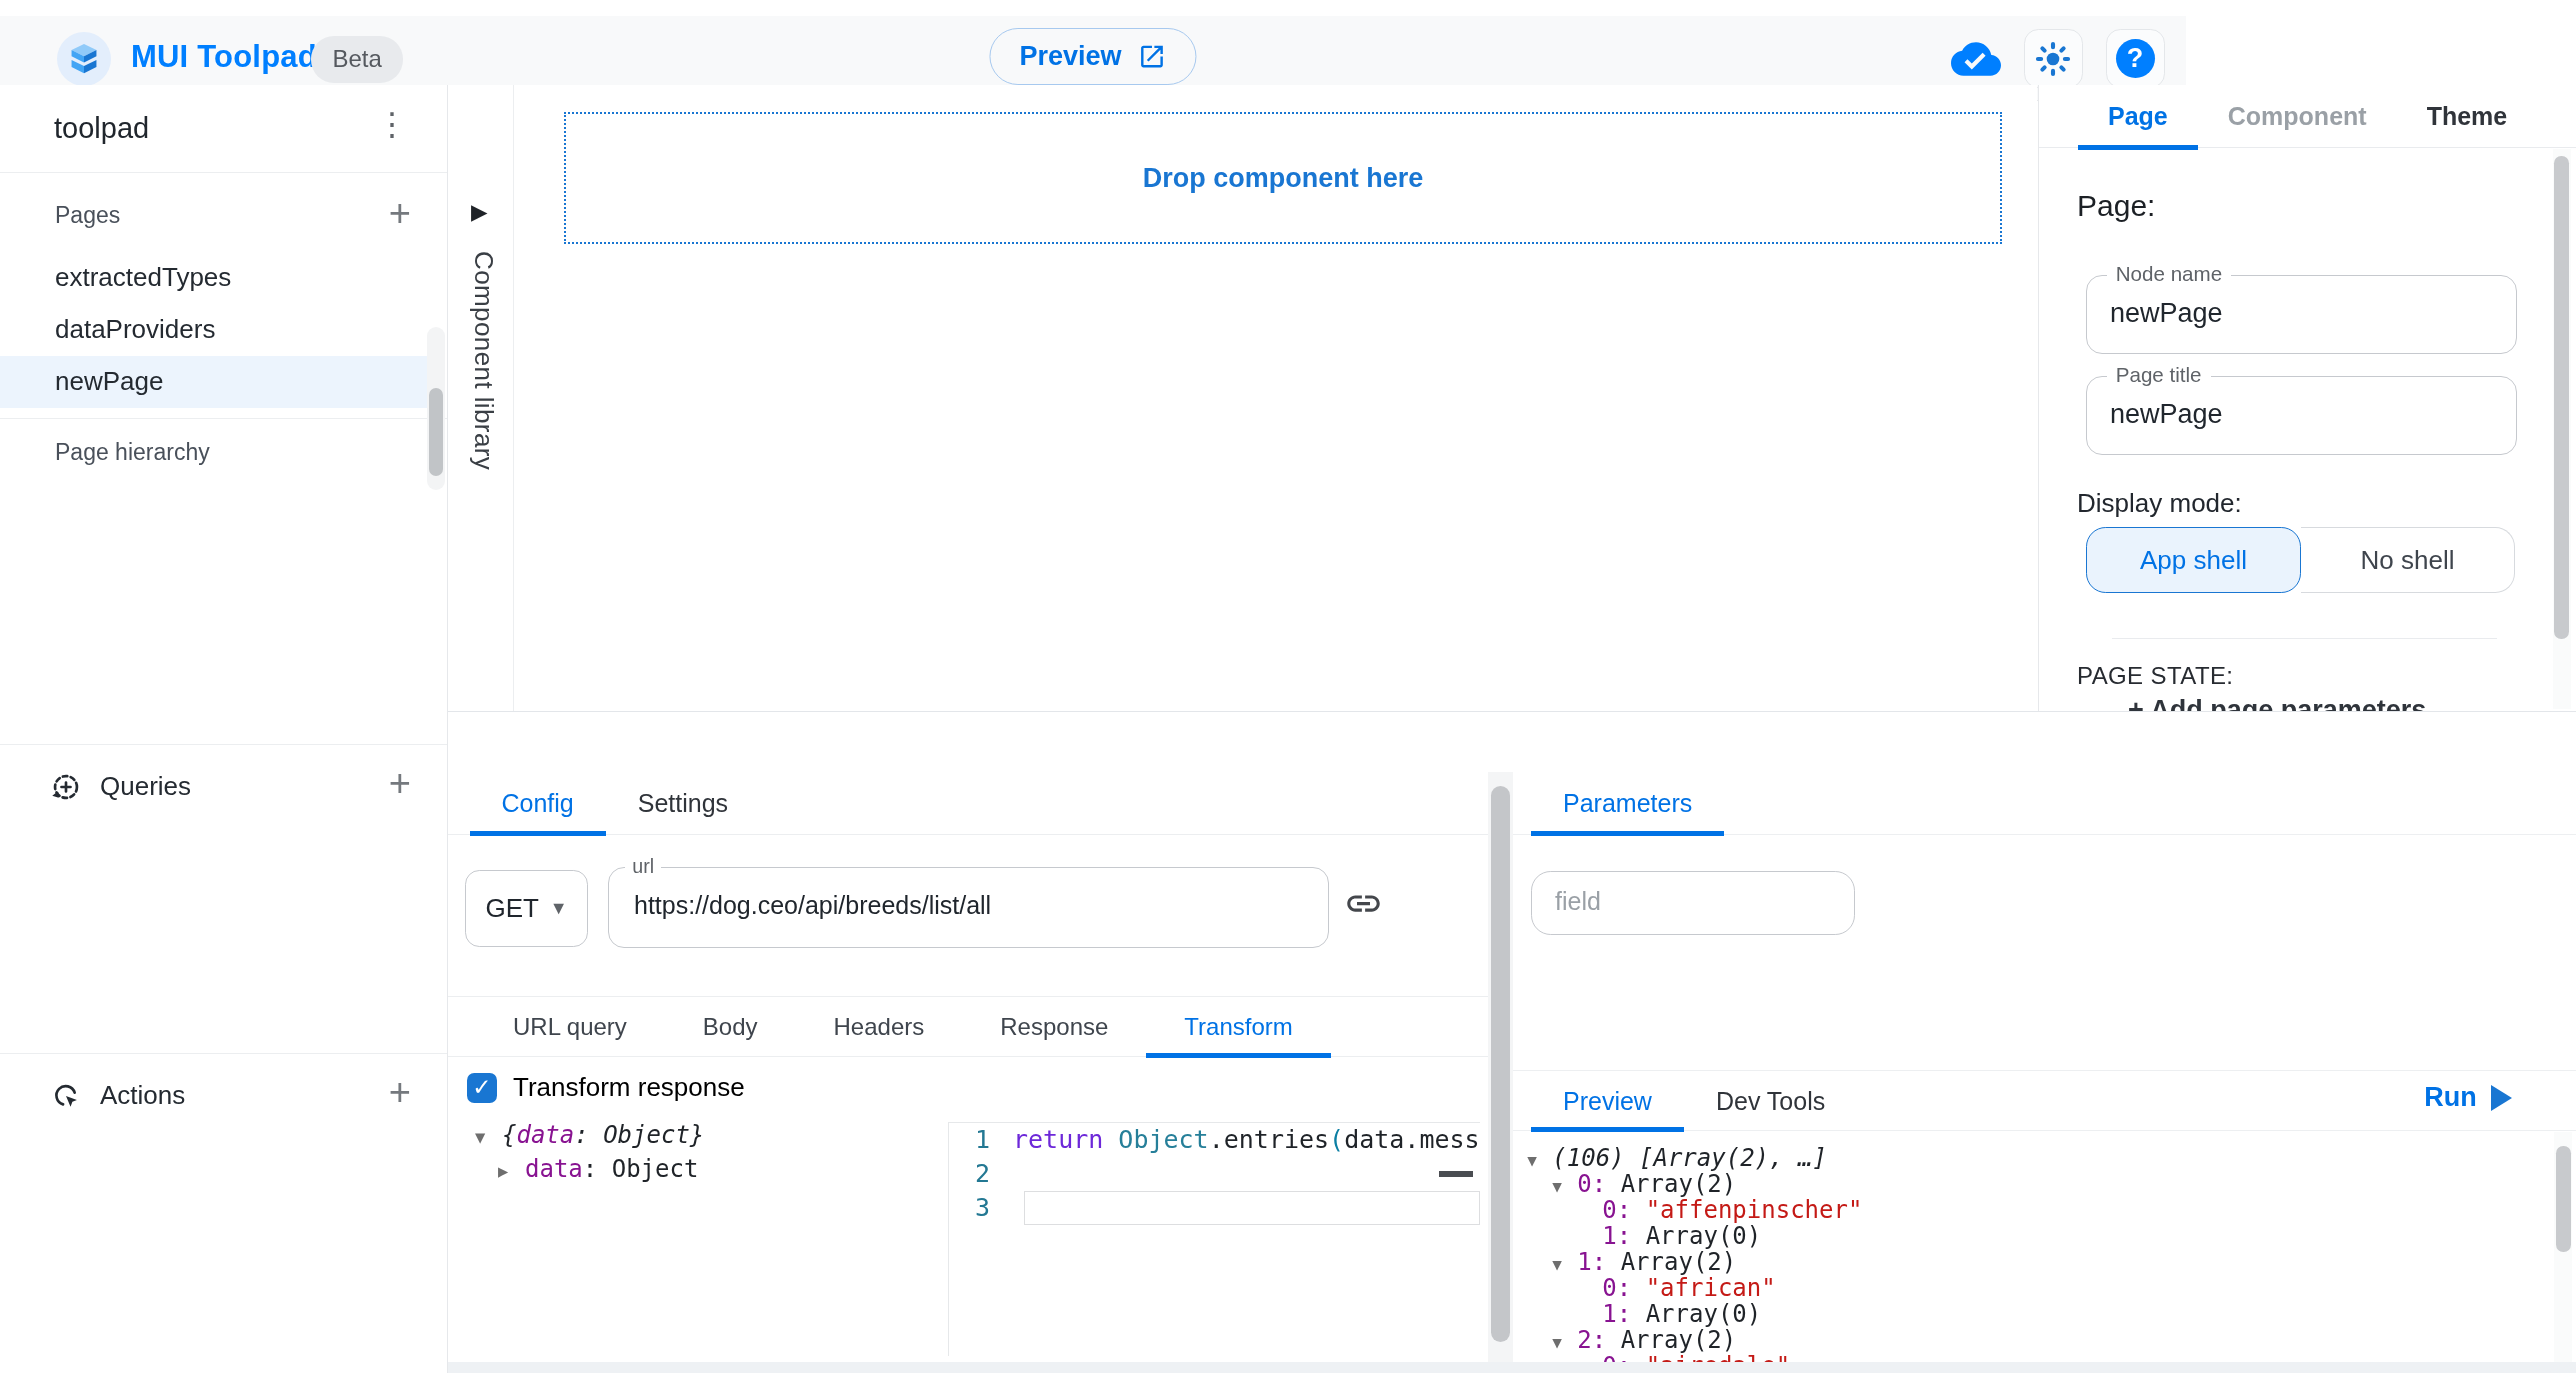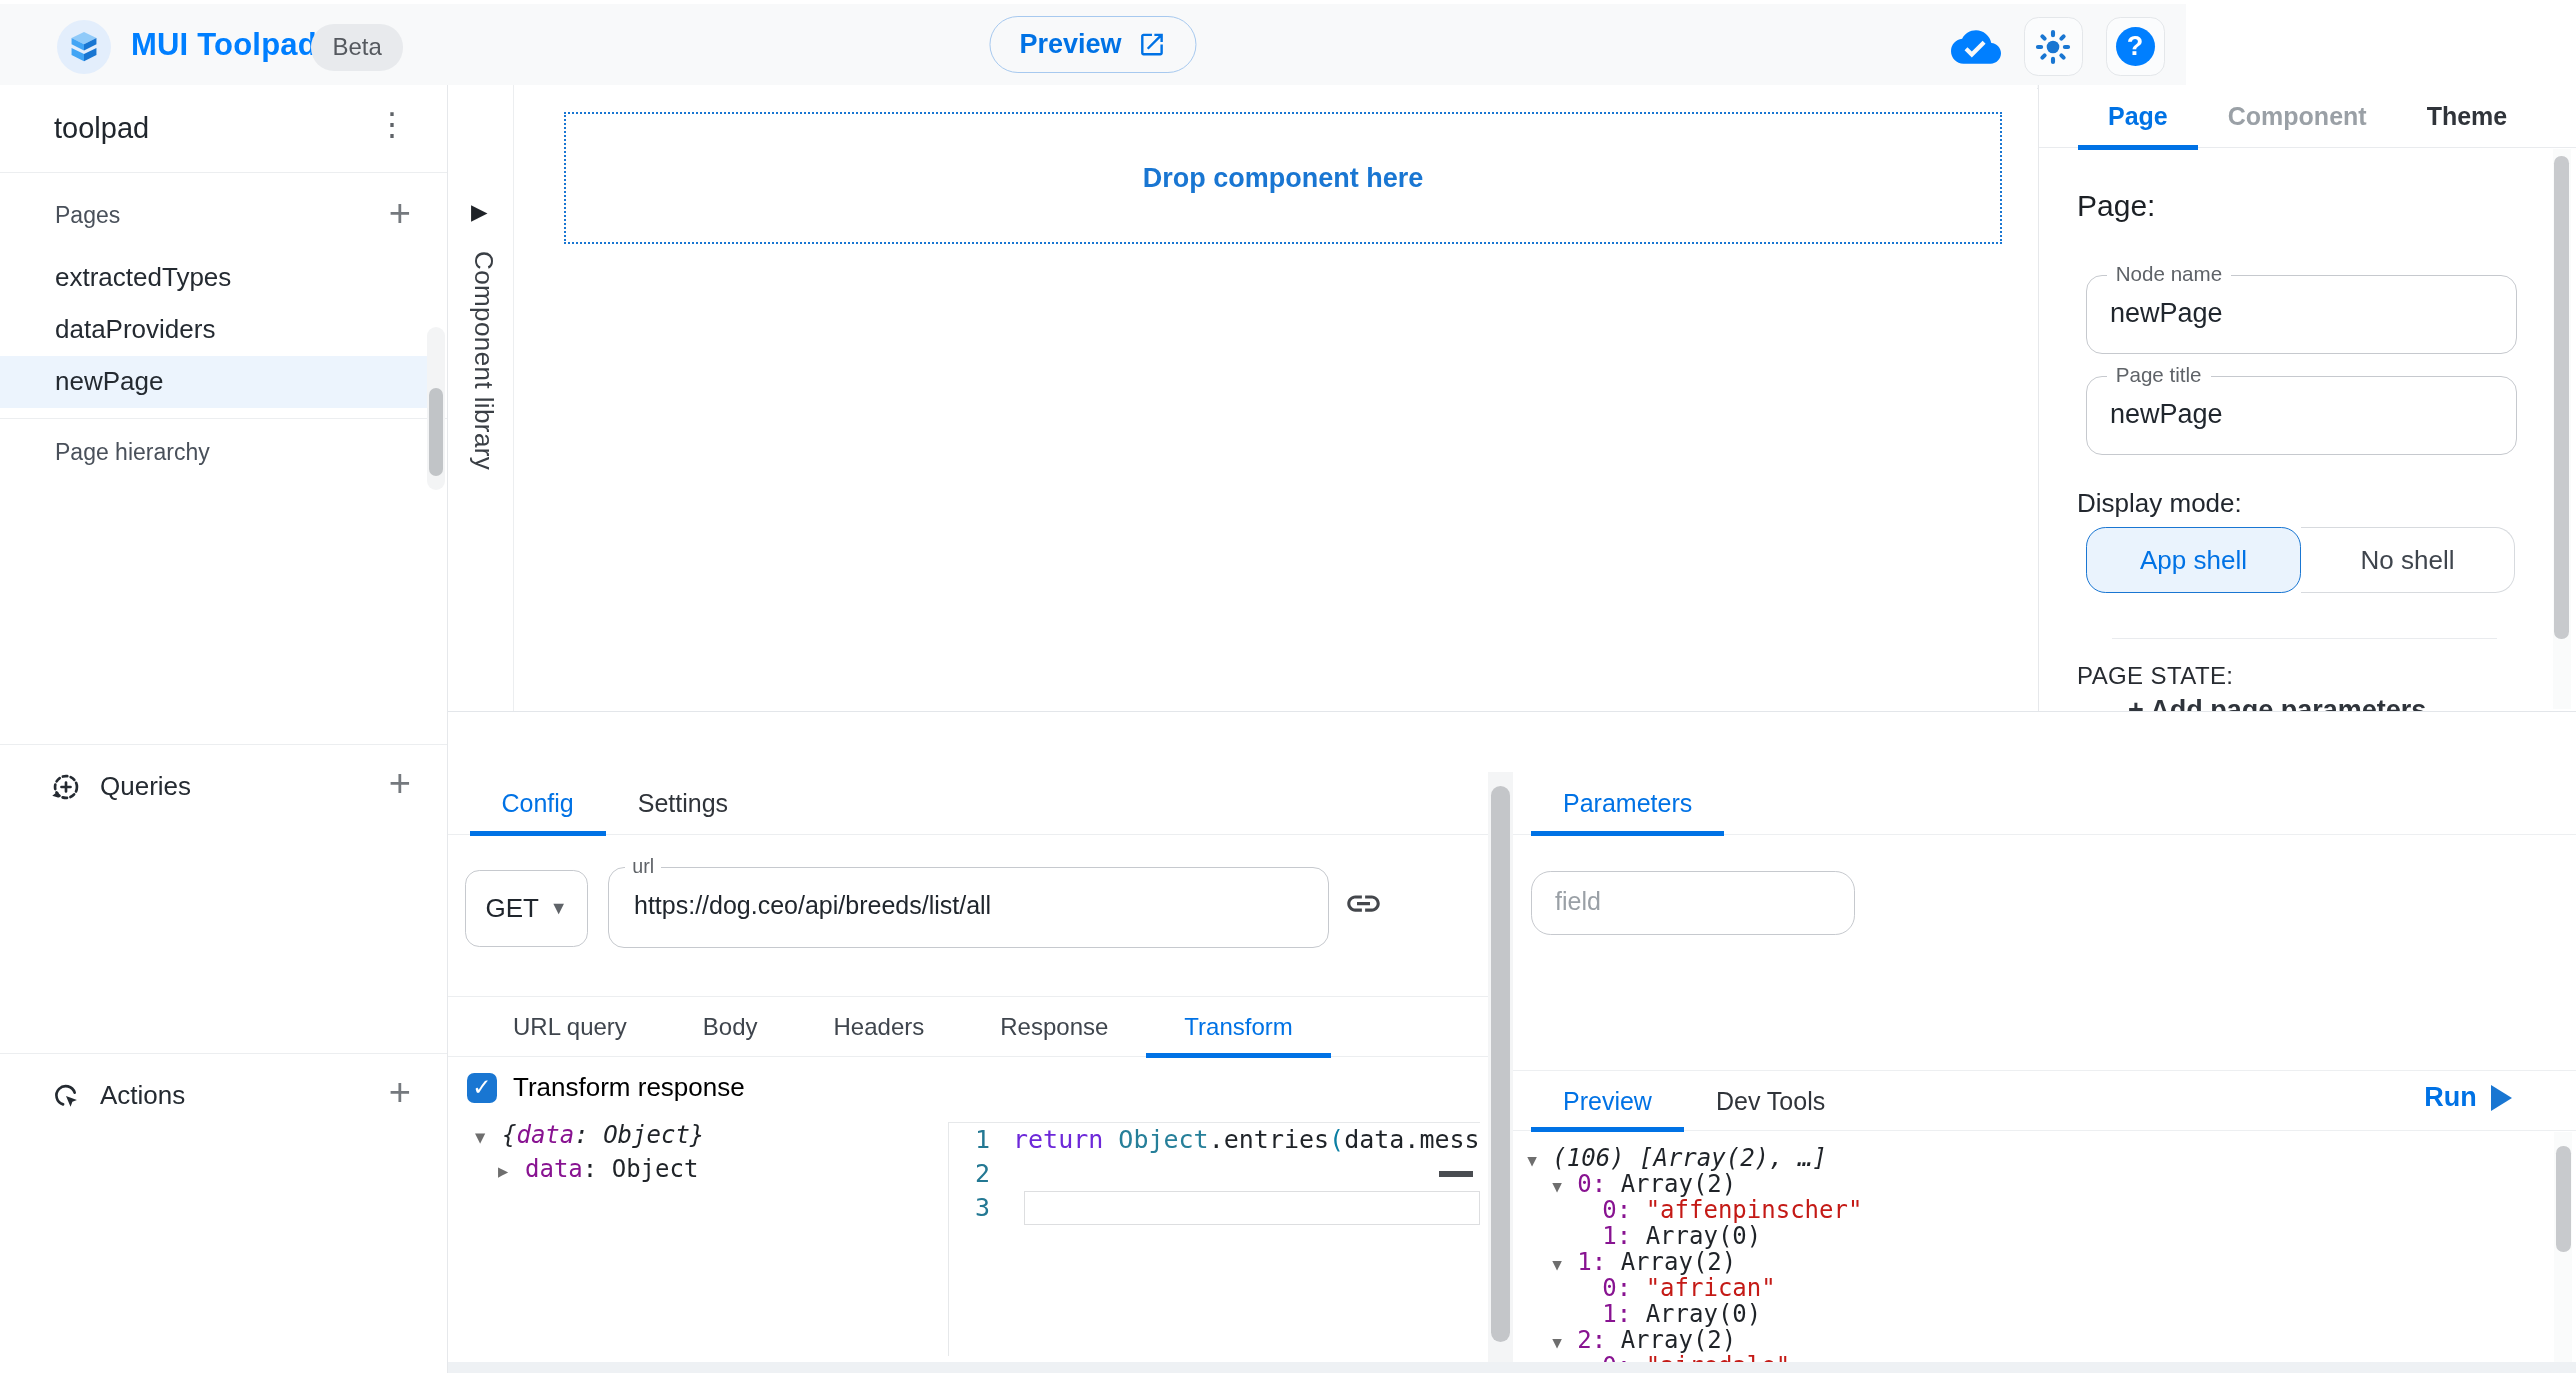--- a/index.html
+++ b/index.html
@@ -4,21 +4,21 @@
 <style>
   * { margin:0; padding:0; box-sizing:border-box; }
   html,body { background:#fff; }
   #app {
     position:relative; width:2576px; height:1374px; overflow:hidden;
     font-family:"Liberation Sans", sans-serif; color:#20262d; background:#fff;
   }
   .mono { font-family:"DejaVu Sans Mono", monospace; }
 
   
-  #header { position:absolute; left:0; top:4px; width:2186px; height:85px;
+  #header { position:absolute; left:0; top:16px; width:2186px; height:85px;
     background:#f8f9fa; border-bottom:1.8px solid #e6e8eb; display:flex; align-items:center; }
   .logo-circle { position:absolute; left:57px; top:16px; width:54px; height:54px; border-radius:50%;
     background:#e3eefc; display:flex; align-items:center; justify-content:center; }
   .app-title { position:absolute; left:131px; top:23px; font-size:31px; font-weight:700; color:#007FFF; letter-spacing:0.2px; }
   .beta-chip { position:absolute; left:311px; top:19.7px; height:47px; padding:0 21.5px; border-radius:23px;
     background:#e8eaed; color:#55595f; font-size:24px; display:flex; align-items:center; }
   .preview-btn { position:absolute; left:50%; transform:translateX(-50%); top:11.6px; height:57px;
     border:1.8px solid #a7c9ef; border-radius:29px; background:transparent; display:flex; align-items:center; gap:16px;
     padding:0 29px; color:#0072E5; font-size:27px; font-weight:600; cursor:pointer; }
   .hdr-icons { position:absolute; right:21.5px; top:0; height:85px; display:flex; align-items:center; gap:23px; }

